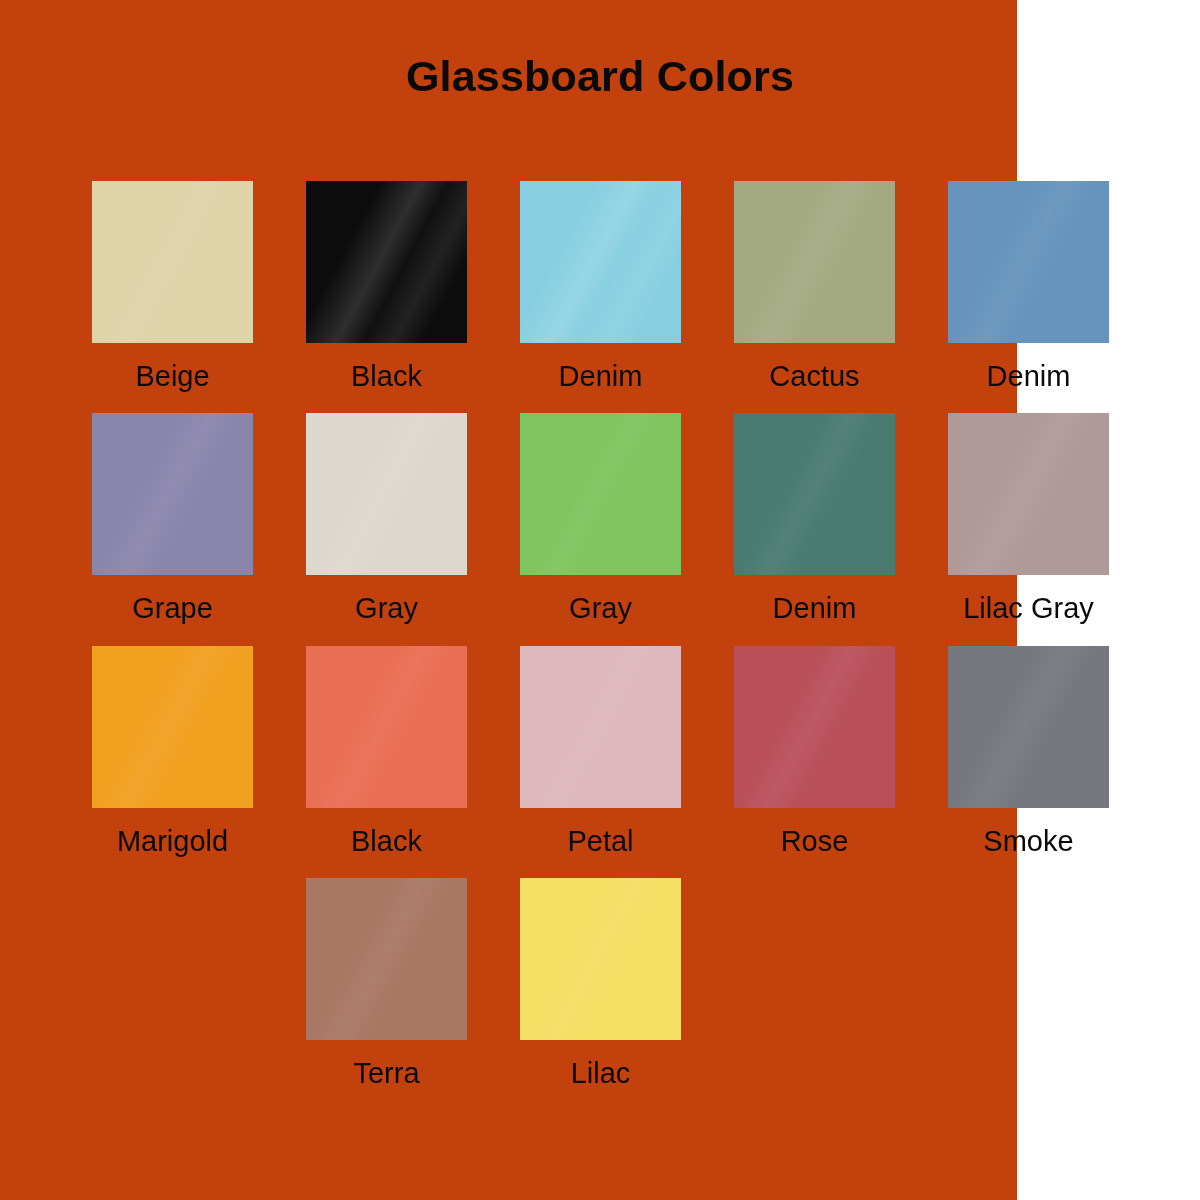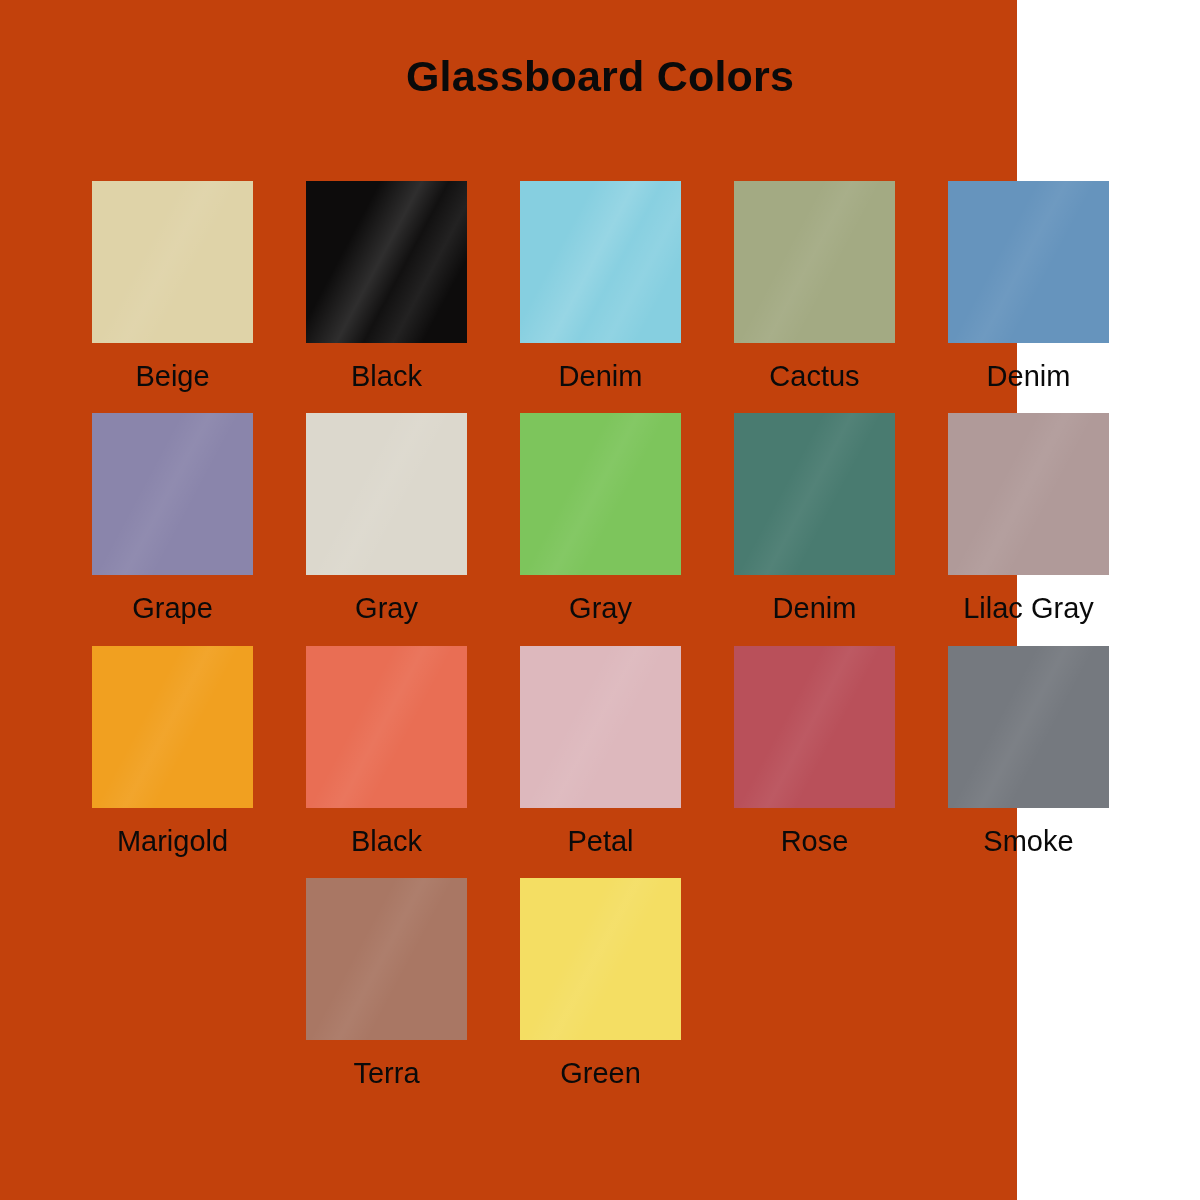--- a/index.html
+++ b/index.html
@@ -173,18 +173,18 @@
         <div class="swatch-chip" title="Smoke" style="background: rgb(117, 121, 127);"></div>
         <div class="swatch-label">Smoke</div>
       </div>
       <div class="row-last">
         <div class="swatch-cell">
           <div class="swatch-chip" title="Terra" style="background: rgb(169, 119, 100);"></div>
           <div class="swatch-label">Terra</div>
         </div>
         <div class="swatch-cell">
           <div class="swatch-chip" title="Yellow" style="background: rgb(244, 222, 99);"></div>
-          <div class="swatch-label">Green</div>
+          <div class="swatch-label">Lilac</div>
         </div>
       </div>
     </div>
 
 </div>
 
 </body></html>

